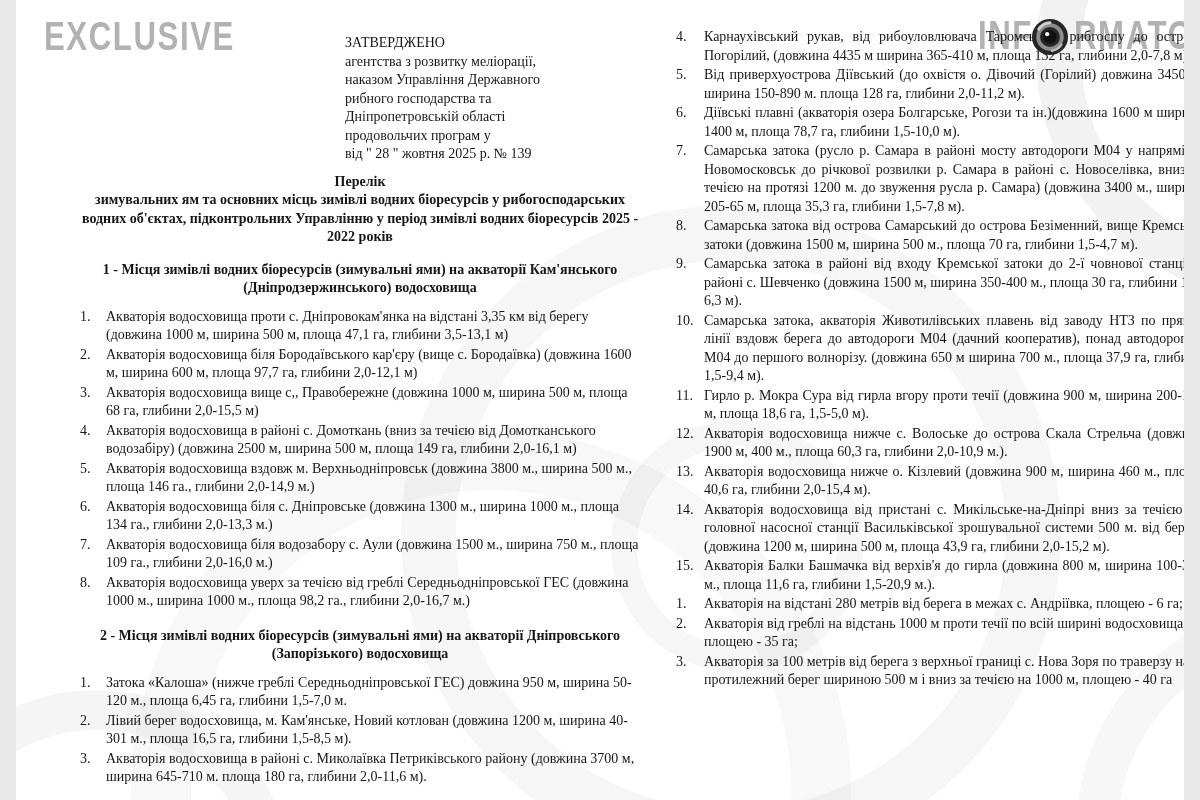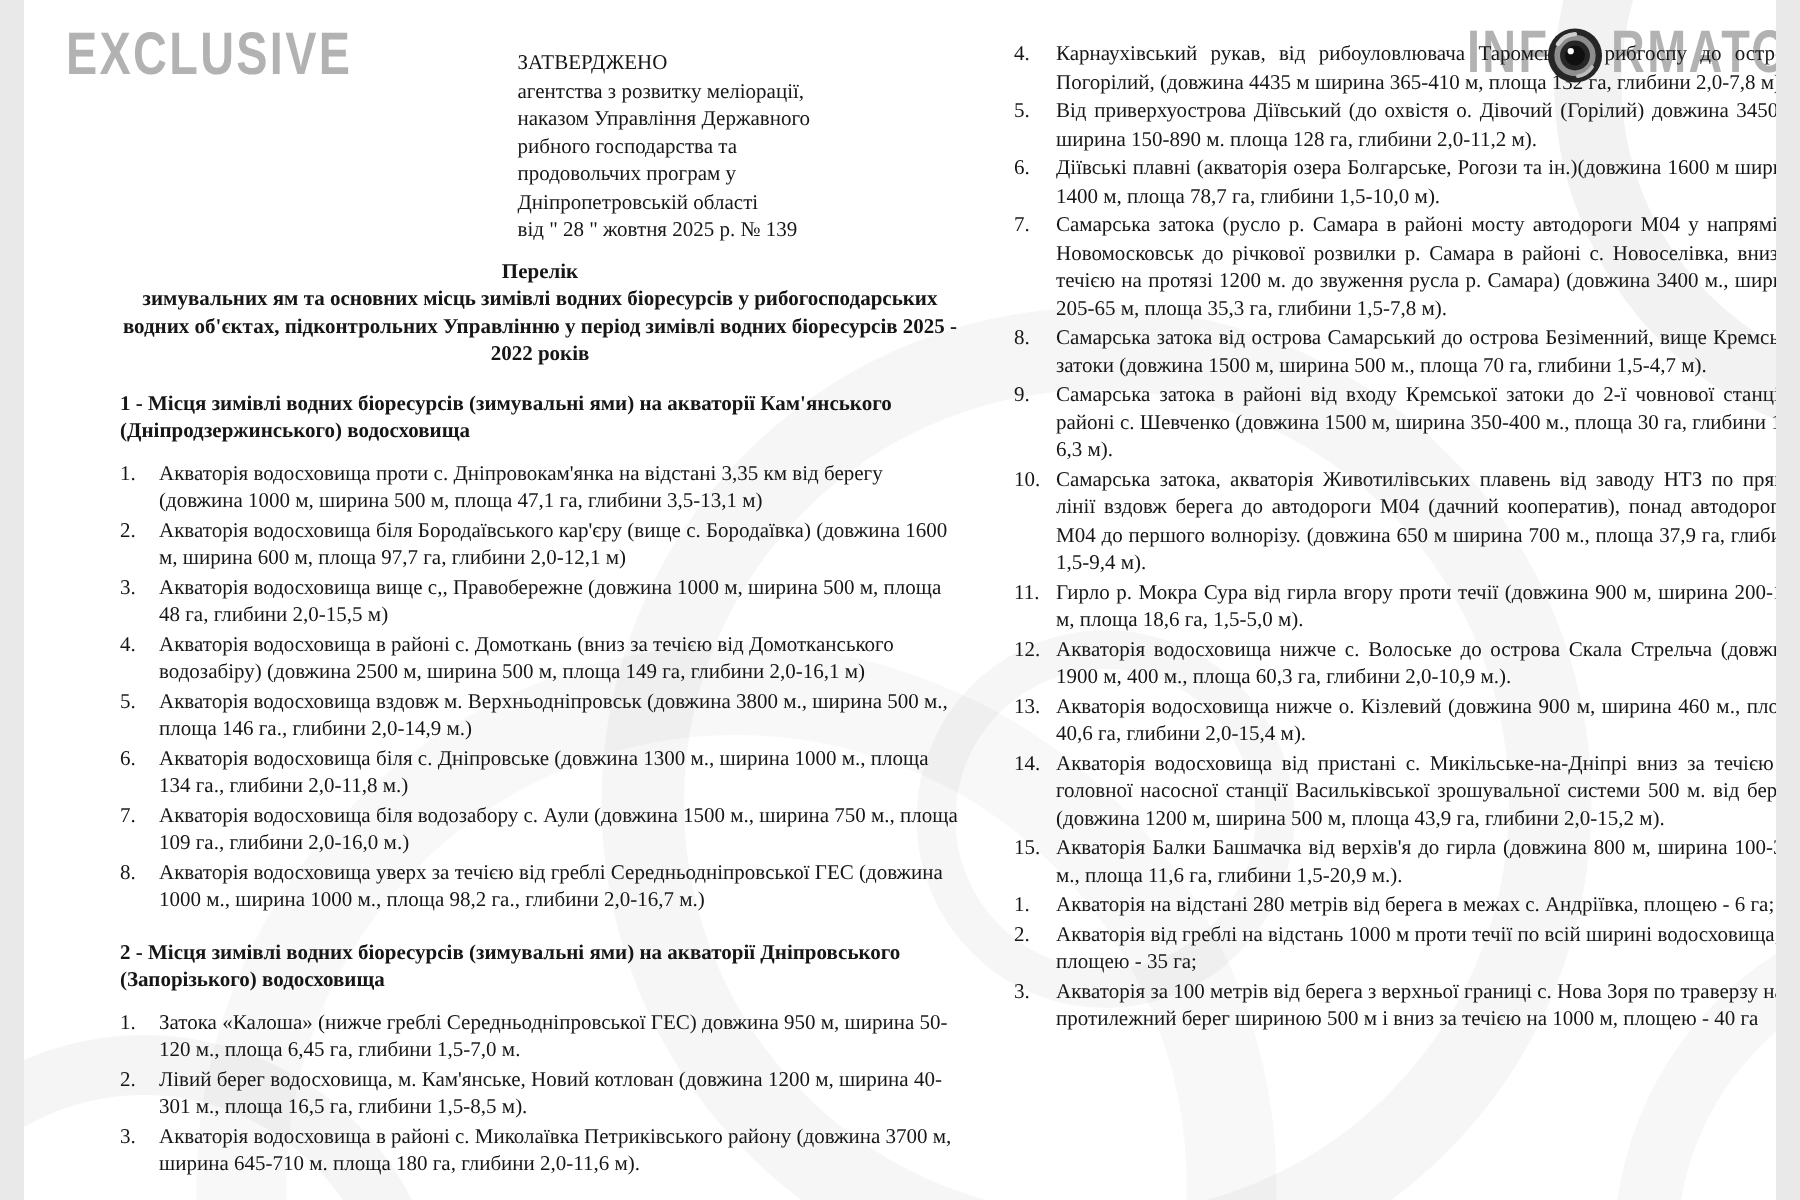--- a/index.html
+++ b/index.html
@@ -35,21 +35,21 @@
   .col-right { left:660px; top:0; width:527px; padding-top:28px; }
 
   .doc { font-size:14px; line-height:18.5px; }
 
   .approval { margin-left:265px; width:295px; }
   .approval .line { display:block; }
 
   .doc-title-1 { text-align:center; font-weight:bold; margin-top:9px; }
   .doc-title-2 { text-align:center; font-weight:bold; }
 
-  .sec-heading { text-align:left; font-weight:bold; margin-top:16px; margin-bottom:10px; }
+  .sec-heading { text-align:center; font-weight:bold; margin-top:16px; margin-bottom:10px; }
   .sec-heading.first { margin-top:14px; }
 
   .doc-list { }
   .doc-item { display:flex; margin-bottom:1px; }
   .doc-item .num { flex:0 0 26px; }
   .col-right .doc-item .num { flex:0 0 28px; }
   .doc-item .txt { flex:1; text-align:left; }
   .col-right .doc-list.justified .txt { text-align:justify; }
   .col-right .sec-heading { margin-top:15px; }
 </style>
@@ -68,53 +68,53 @@
   <div class="wm-text wm-exclusive">EXCLUSIVE</div>
   <div class="wm-text wm-inf">INF</div>
   <div class="wm-text wm-rmator">RMATOR</div>
 
   <div class="col col-left doc">
     <div class="approval">
         <span class="line">ЗАТВЕРДЖЕНО</span>
         <span class="line">агентства з розвитку меліорації,</span>
         <span class="line">наказом Управління Державного</span>
         <span class="line">рибного господарства  та</span>
+        <span class="line">Дніпропетровській області</span>
         <span class="line">продовольчих програм у</span>
-        <span class="line">Дніпропетровській області</span>
         <span class="line">від " 28 " жовтня 2025 р. № 139</span>
       </div>
 
     <div class="doc-title-1">Перелік</div>
     <div class="doc-title-2">зимувальних ям та основних місць зимівлі водних біоресурсів у рибогосподарських водних об'єктах, підконтрольних Управлінню у період зимівлі водних біоресурсів 2025 - 2022 років</div>
 
     <div class="sec-heading first">1 - Місця зимівлі водних біоресурсів (зимувальні ями) на акваторії Кам'янського (Дніпродзержинського) водосховища</div>
     <div class="doc-list">
         <div class="doc-item">
           <span class="num">1.</span>
           <span class="txt">Акваторія водосховища проти с. Дніпровокам'янка на відстані 3,35 км від берегу (довжина 1000 м, ширина 500 м, площа 47,1 га, глибини 3,5-13,1 м)</span>
         </div>
         <div class="doc-item">
           <span class="num">2.</span>
           <span class="txt">Акваторія водосховища біля Бородаївського кар'єру (вище с. Бородаївка) (довжина 1600 м, ширина 600 м, площа 97,7 га, глибини 2,0-12,1 м)</span>
         </div>
         <div class="doc-item">
           <span class="num">3.</span>
-          <span class="txt">Акваторія водосховища вище с,, Правобережне (довжина 1000 м, ширина 500 м, площа 48 га, глибини 2,0-15,5 м)</span>
+          <span class="txt">Акваторія водосховища вище с,, Правобережне (довжина 1000 м, ширина 500 м, площа 68 га, глибини 2,0-15,5 м)</span>
         </div>
         <div class="doc-item">
           <span class="num">4.</span>
           <span class="txt">Акваторія водосховища в районі с. Домоткань (вниз за течією від Домотканського водозабіру) (довжина 2500 м, ширина 500 м, площа 149 га, глибини 2,0-16,1 м)</span>
         </div>
         <div class="doc-item">
           <span class="num">5.</span>
           <span class="txt">Акваторія водосховища вздовж м. Верхньодніпровськ (довжина 3800 м., ширина 500 м., площа 146 га., глибини 2,0-14,9 м.)</span>
         </div>
         <div class="doc-item">
           <span class="num">6.</span>
-          <span class="txt">Акваторія водосховища біля с. Дніпровське (довжина 1300 м., ширина 1000 м., площа 134 га., глибини 2,0-11,8 м.)</span>
+          <span class="txt">Акваторія водосховища біля с. Дніпровське (довжина 1300 м., ширина 1000 м., площа 134 га., глибини 2,0-13,3 м.)</span>
         </div>
         <div class="doc-item">
           <span class="num">7.</span>
           <span class="txt">Акваторія водосховища біля водозабору с. Аули (довжина 1500 м., ширина 750 м., площа 109 га., глибини 2,0-16,0 м.)</span>
         </div>
         <div class="doc-item">
           <span class="num">8.</span>
           <span class="txt">Акваторія водосховища уверх за течією від греблі Середньодніпровської ГЕС (довжина 1000 м., ширина 1000 м., площа 98,2 га., глибини 2,0-16,7 м.)</span>
         </div>
       </div>

